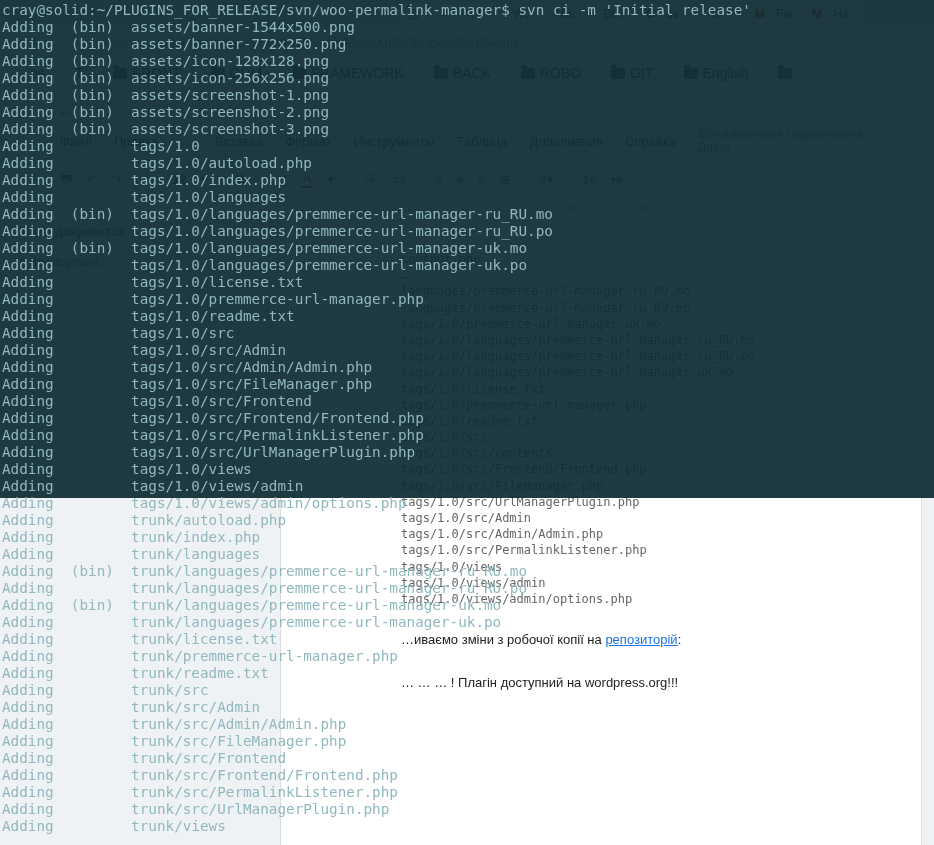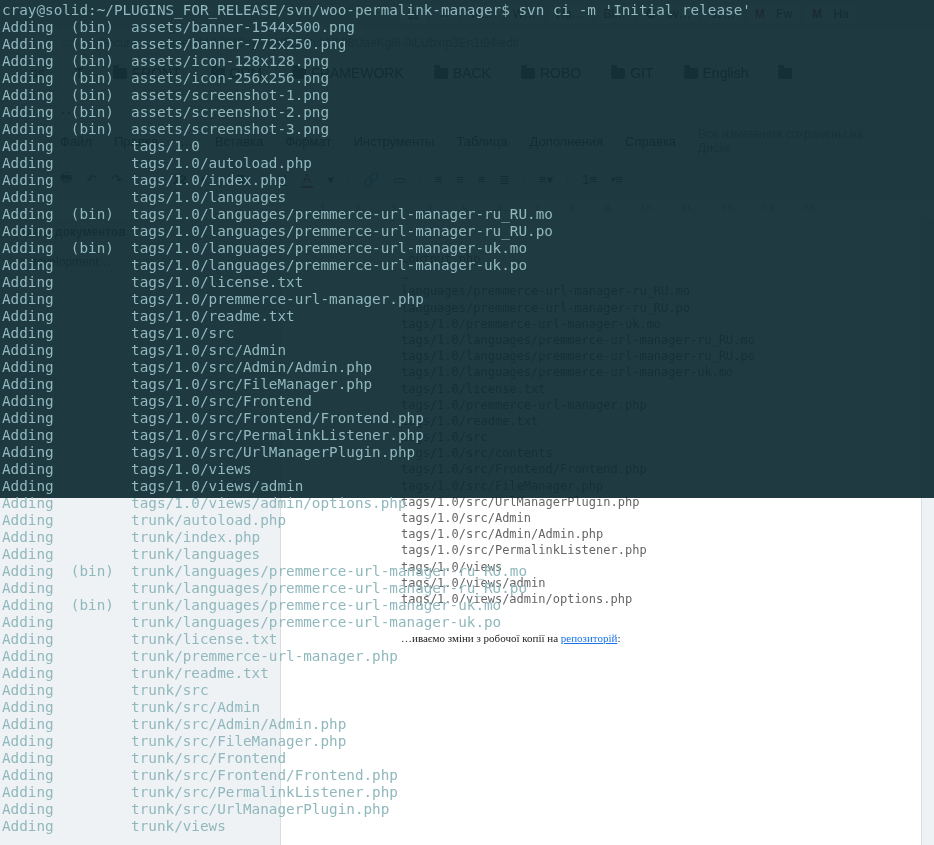--- a/index.html
+++ b/index.html
@@ -119,22 +119,22 @@
     color:#222;
   }
   .mono-block{
     font-family: "DejaVu Sans Mono","Courier New",monospace;
     font-size:12px;
     white-space:pre;
     color:#666;
     line-height:1.35;
   }
   .normal-line{
-    font-family: Liberation Serif, serif;
-    font-size:11px;
+    font-family: Liberation Sans, sans-serif;
+    font-size:13px;
   }
   .link{ color:#1a73e8; text-decoration:underline; }
 
   .sidebar {
     position:absolute;
     left:20px; top:225px;
     width:220px;
     font-size:12px;
     color:#888;
   }
@@ -333,20 +333,21 @@
 tags/1.0/src/Admin/Admin.php
 tags/1.0/src/PermalinkListener.php
 tags/1.0/views
 tags/1.0/views/admin
 tags/1.0/views/admin/options.php</div>
       <br>
       <div class="normal-line">
         <span>…иваємо зміни з робочої копії на </span><a class="link">репозиторій</a><span>:</span>
       </div>
       <br>
+      <div class="normal-line">…       …       …    ! Плагін доступний на wordpress.org!!!</div>
     </div>
   </div>
 </div>
 
 <div class="terminal">
   <div class="terminal-bg"></div>
   <pre id="term-pre">cray@solid:~/PLUGINS_FOR_RELEASE/svn/woo-permalink-manager$ svn ci -m 'Initial release'
 Adding  (bin)  assets/banner-1544x500.png
 Adding  (bin)  assets/banner-772x250.png
 Adding  (bin)  assets/icon-128x128.png

